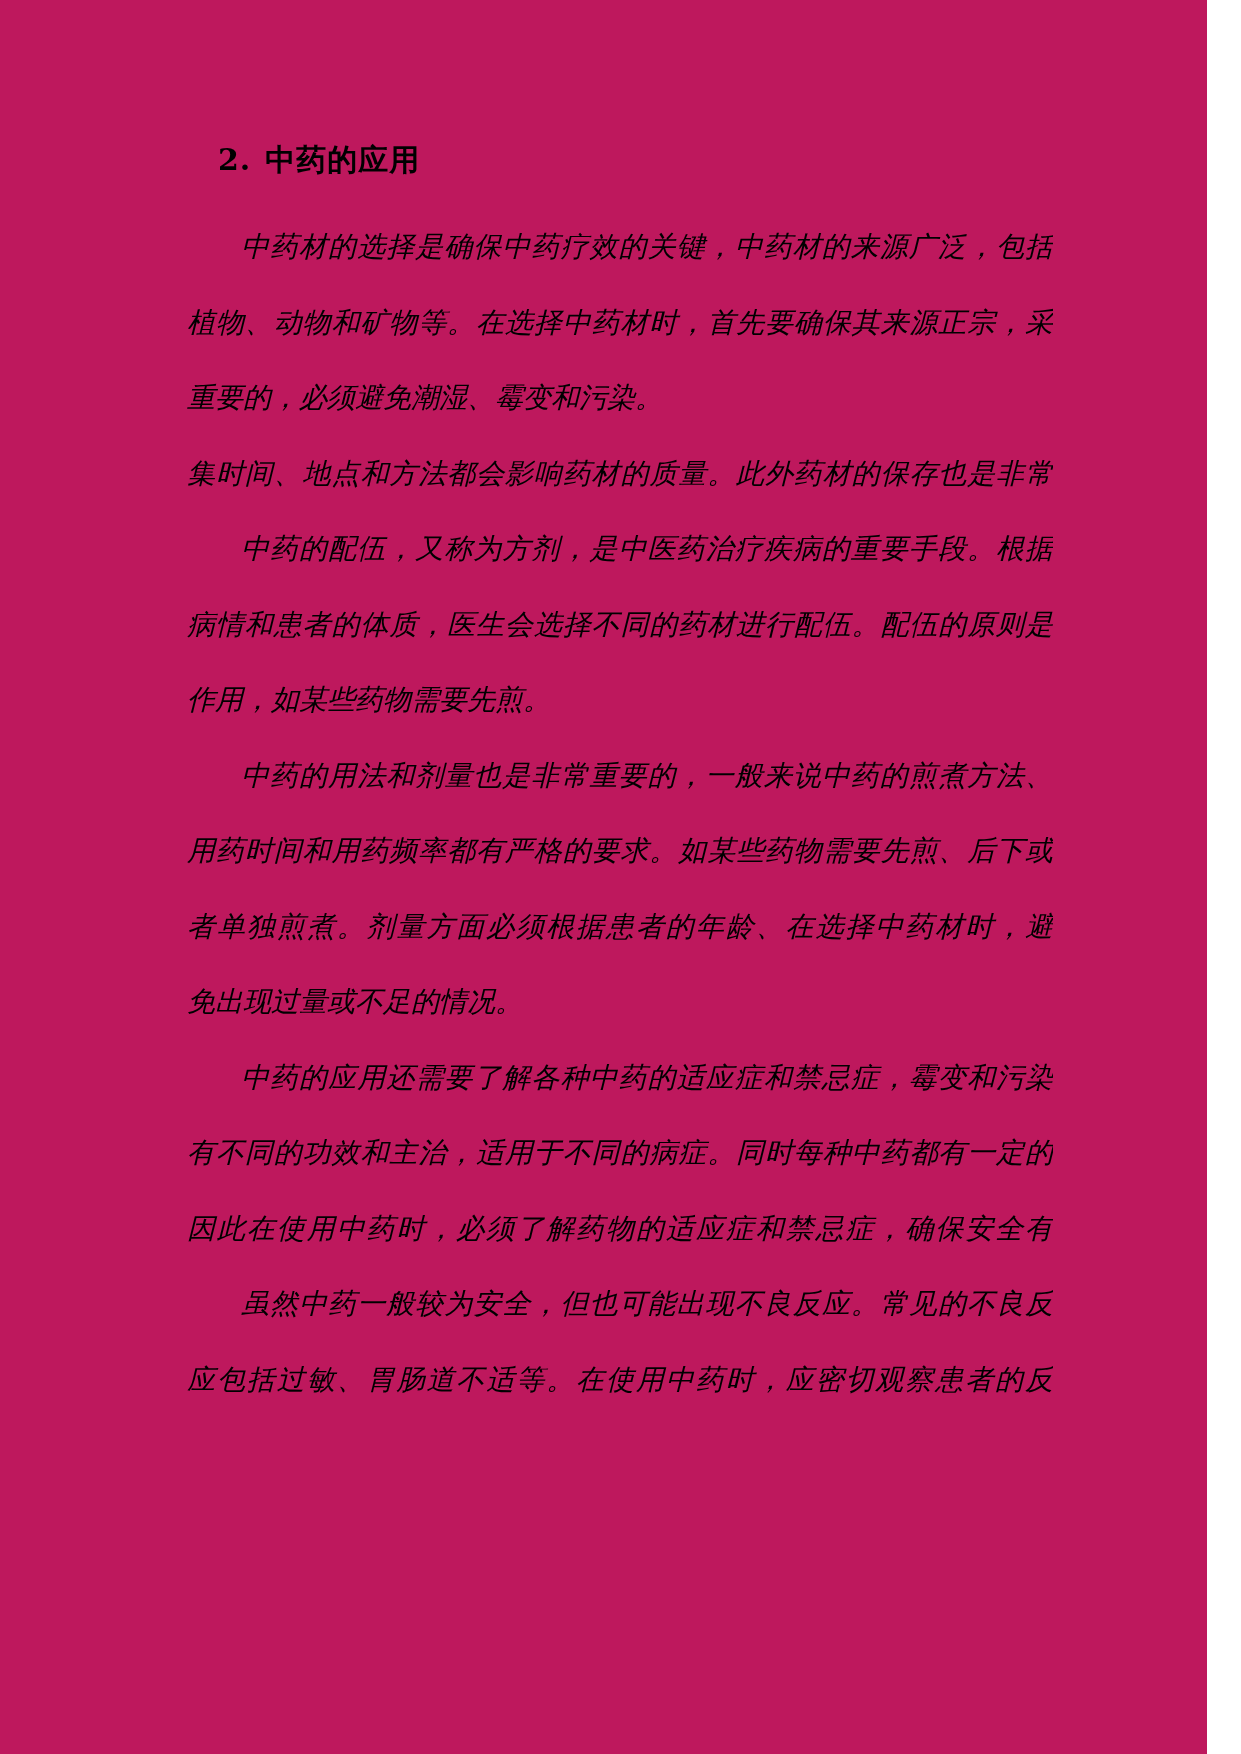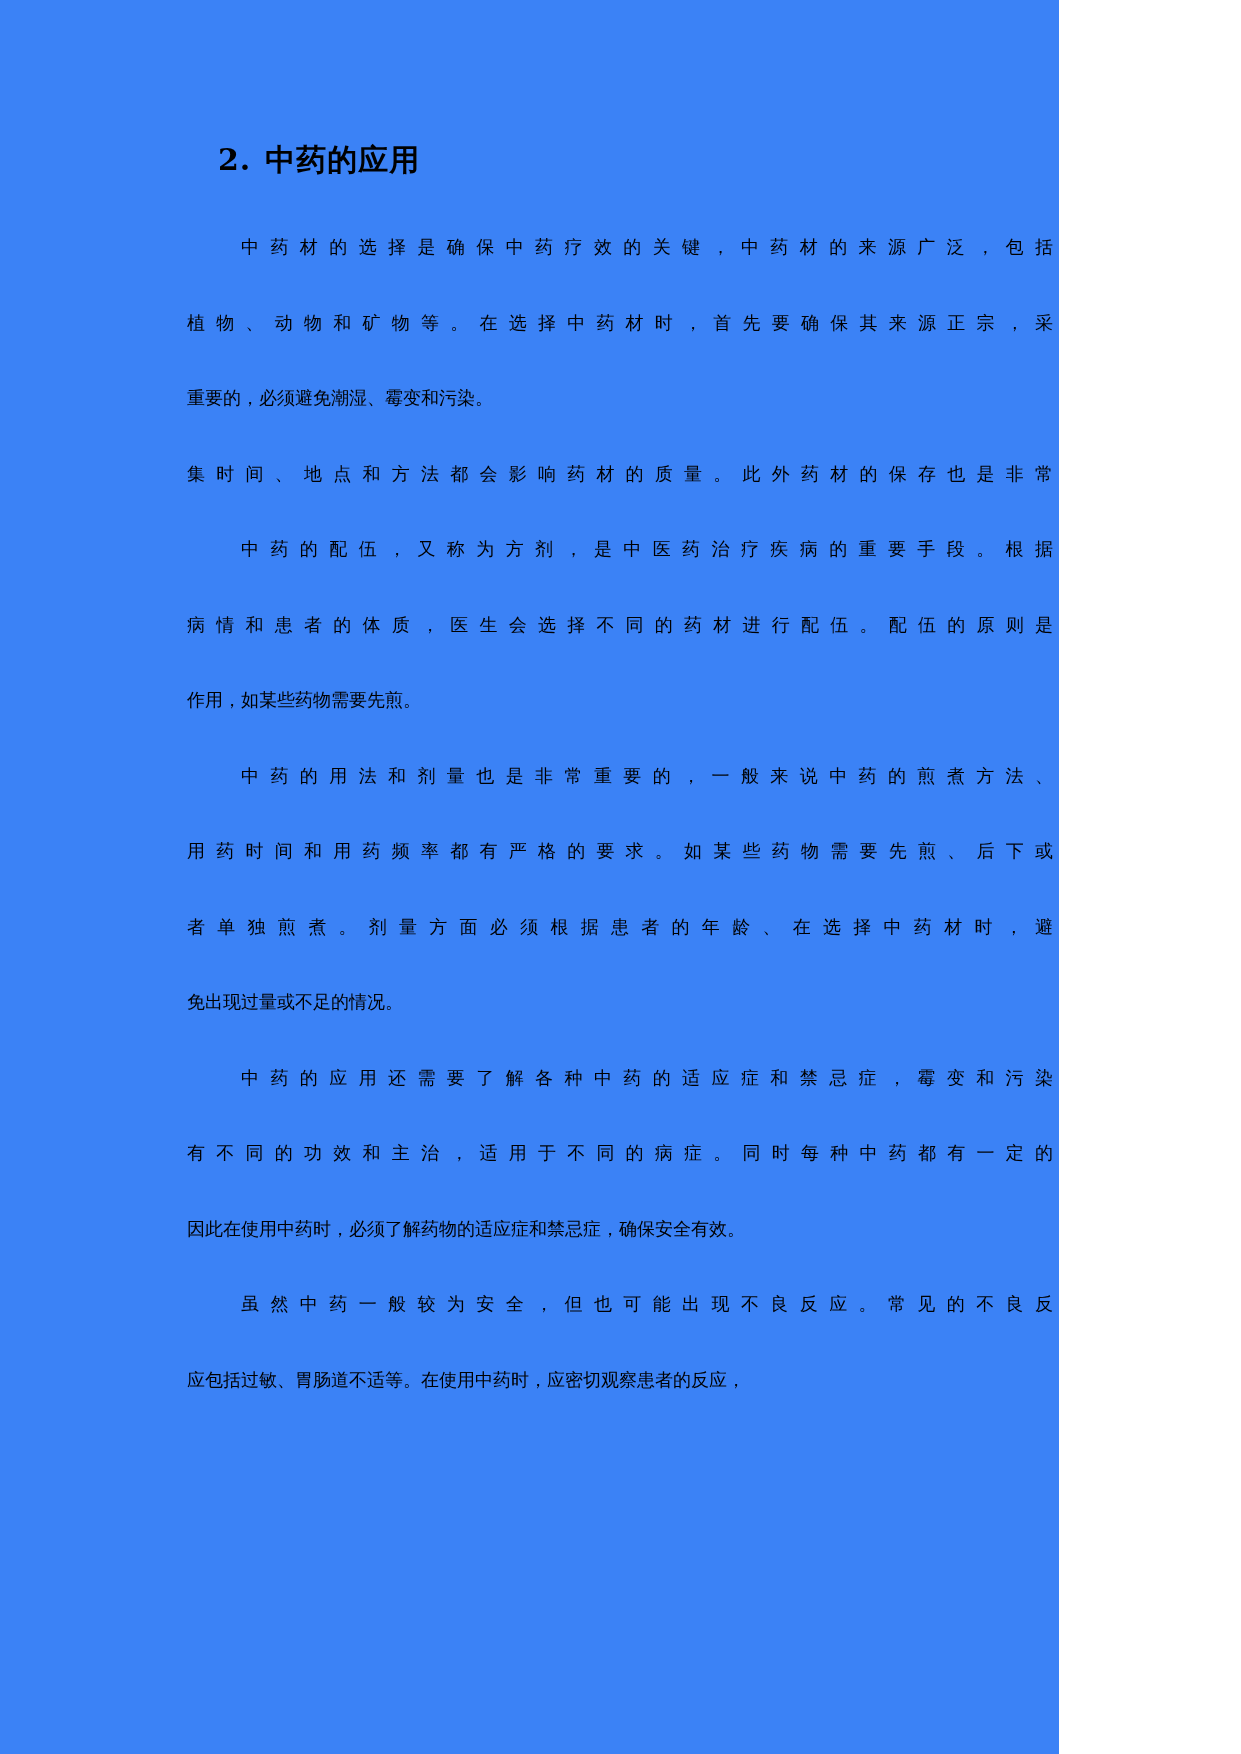--- a/index.html
+++ b/index.html
@@ -2,23 +2,23 @@
 <html><head>
 <meta charset="utf-8">
 <style>
   html, body {
     margin: 0;
     padding: 0;
     background: #ffffff;
   }
   .page {
     position: relative;
-    width: 1059px;
+    width: 1207px;
     height: 1754px;
-    background: #3b82f6;
+    background: #be185d;
     overflow: hidden;
     font-family: "DejaVu Serif", "Liberation Serif", serif;
     color: #000000;
   }
   .heading {
     position: absolute;
     left: 218px;
     top: 138px;
     margin: 0;
     font-family: "DejaVu Sans", "Liberation Sans", sans-serif;
@@ -33,22 +33,23 @@
     display: inline-block;
     margin-right: 14px;
     font-family: "DejaVu Serif", "Liberation Serif", serif;
     font-weight: bold;
   }
   .doc-body {
     position: absolute;
     left: 187px;
     top: 209px;
     width: 866px;
-    font-size: 18px;
+    font-size: 28px;
     color: #000000;
+    font-style: italic;
   }
   .paragraph {
     margin: 0;
     padding: 0;
   }
   .line {
     height: 75.5px;
     line-height: 75.5px;
     text-align: justify;
     text-align-last: justify;

